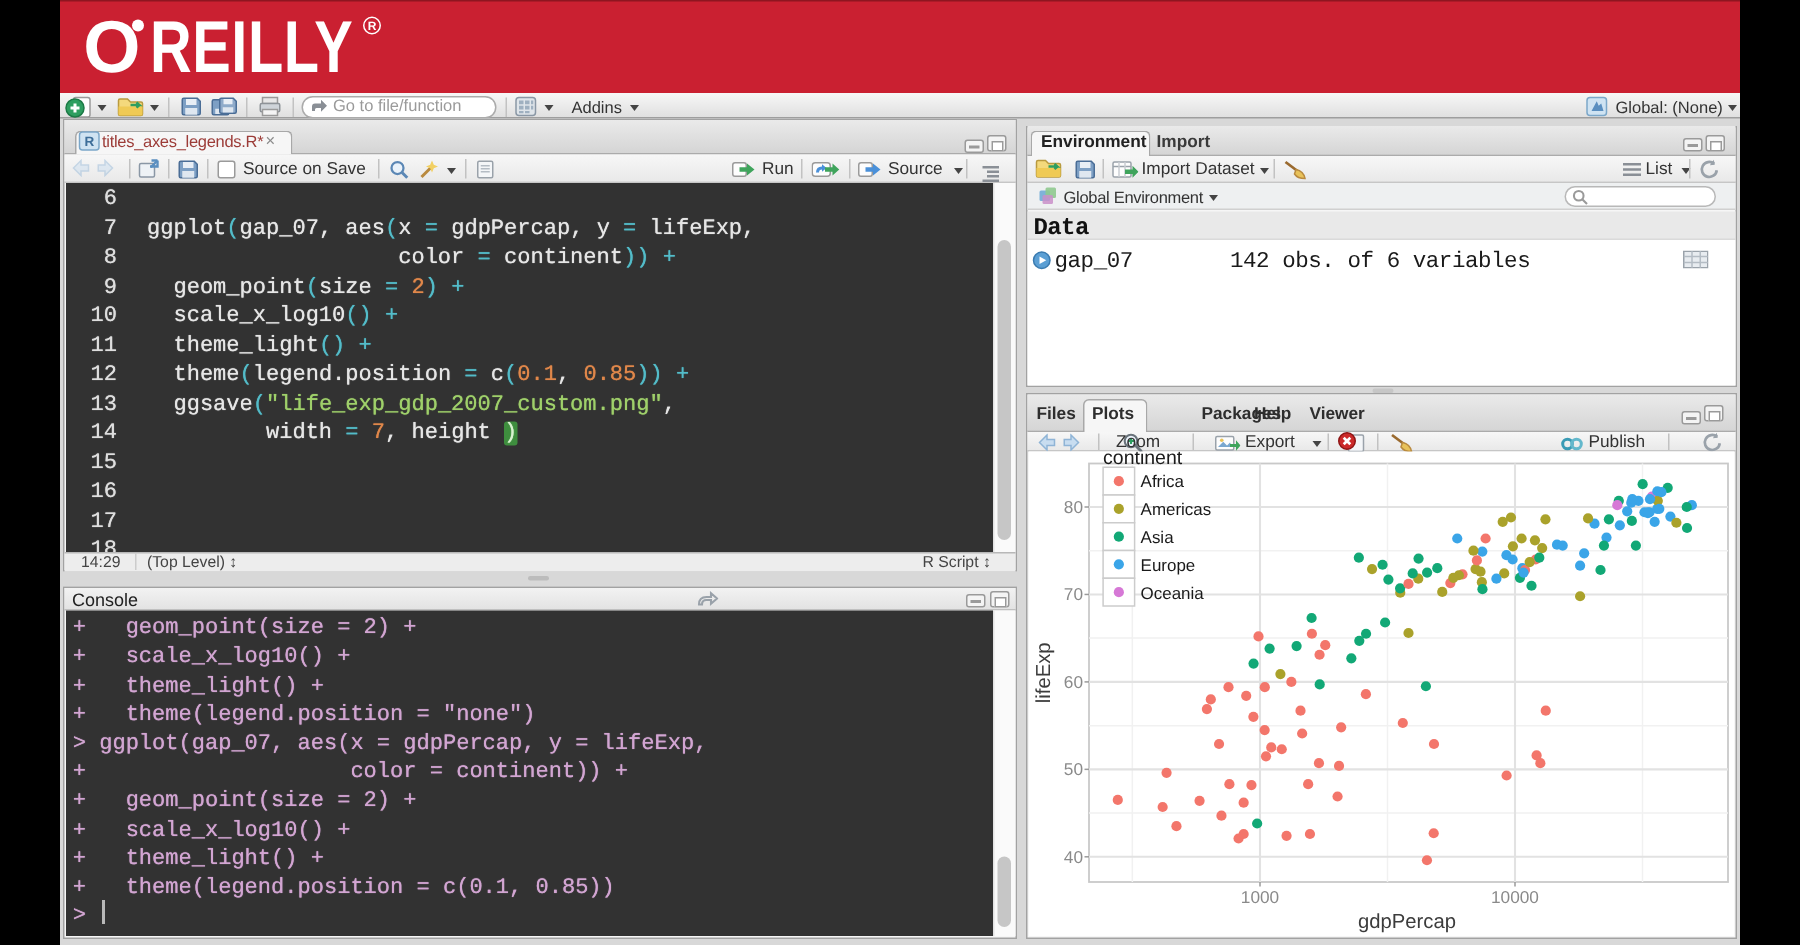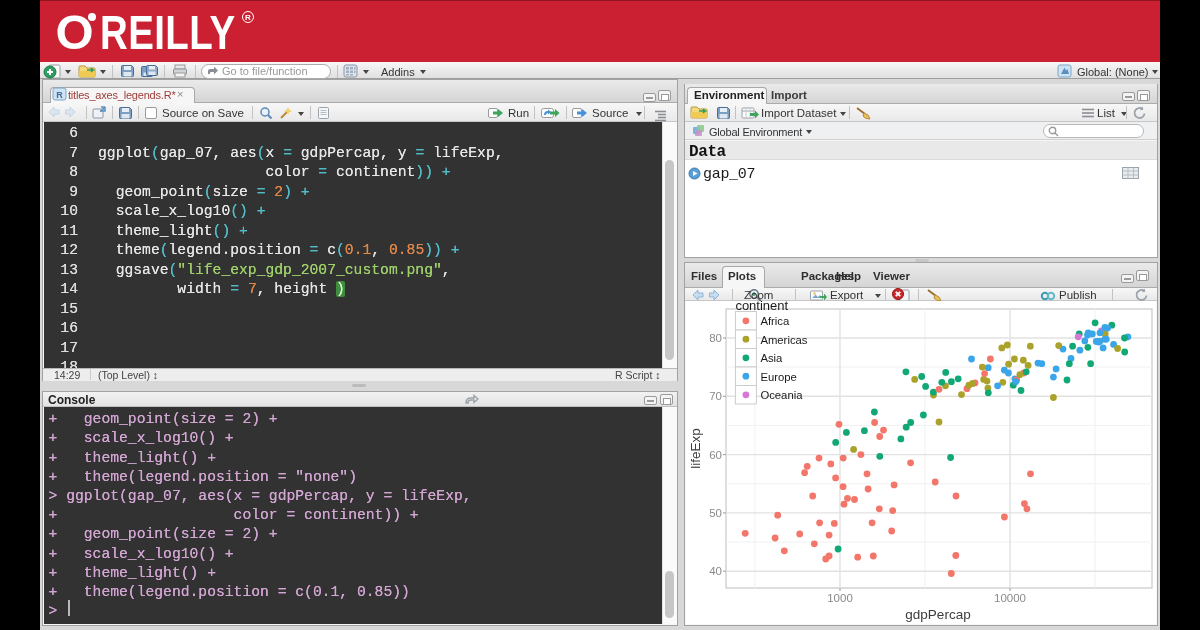--- a/index.html
+++ b/index.html
@@ -244,21 +244,21 @@
       <div class="scroll" style="left:622px;top:122px;width:15px;height:246px"></div>
       <div class="thumb" style="left:624.5px;top:160px;height:200px"></div>
       <div class="ab" style="left:3px;top:368px;width:634px;height:12.5px;background:#ededed;border-top:1px solid #b8b8b8;"></div>
       <div class="ab" style="left:14px;top:369px;font-size:10.5px;color:#444">14:29</div>
       <div class="ab" style="left:50px;top:369px;width:1px;height:11px;background:#cccccc"></div>
       <div class="ab" style="left:58px;top:369px;font-size:10.5px;color:#444">(Top Level) ↕</div>
       <div class="ab" style="left:575px;top:369px;font-size:10.5px;color:#444">R Script ↕</div>
       <div class="ab" style="left:312px;top:384px;width:14px;height:3px;background:#bcbcbc;border-radius:2px"></div>
       <div class="pane" style="left:2px;top:391px;width:636px;height:235px"></div>
       <div class="ab" style="left:3px;top:392px;width:634px;height:15px;background:linear-gradient(#f2f2f2,#e3e3e3);border-bottom:1px solid #c0c0c0"></div>
-      <div class="ab" style="left:8px;top:393px;font-size:12px;font-weight:bold;color:#222">Console</div>
+      <div class="ab" style="left:8px;top:393px;font-size:12px;font-weight:normal;color:#222">Console</div>
       <div class="ab" style="left:425px;top:394px">
         <svg width="14" height="11">
           <path d="M1 9 Q1 4 6 4 L9 4 L9 1.5 L13 5 L9 8.5 L9 6 L6 6 Q3 6 3 9 Z" fill="none" stroke="#9aa2aa" stroke-width="1.4"></path>
         </svg>
       </div>
       <div class="ab mini" style="left:604px;top:396px"></div>
       <div class="ab maxi" style="left:620px;top:394px"></div>
       <div class="ab" style="left:4px;top:407px;width:618px;height:217px;background:#323232;overflow:hidden">
         <pre class="ab conpre" style="left:4.5px;top:3.2px;color:#d2a5d2">+   geom_point(size = 2) +
 +   scale_x_log10() +
@@ -352,20 +352,21 @@
       <div class="ab" style="left:645px;top:141px;width:472px;height:19px;background:#e9e9e9;border-bottom:1px solid #dadada"></div>
       <div class="ab mn" style="left:649px;top:143px;font-size:16px;font-weight:bold;letter-spacing:-0.4px;color:#111">Data</div>
       <div class="ab" style="left:645px;top:160px;width:472px;height:97px;background:#fff"></div>
       <div class="ab" style="left:648px;top:167px">
         <svg width="13" height="13">
           <circle cx="6.5" cy="6.5" r="5.5" fill="#5b9fd4" stroke="#3a7bb0"></circle>
           <path d="M5 4 L9.5 6.5 L5 9 Z" fill="#fff"></path>
         </svg>
       </div>
       <div class="ab mn" style="left:663px;top:165.5px;font-size:15px;letter-spacing:-0.3px;color:#1a1a1a">gap_07</div>
+      <div class="ab mn" style="left:780px;top:165.5px;font-size:15px;letter-spacing:-0.3px;color:#1a1a1a">142 obs. of 6 variables</div>
       <div class="ab" style="left:1082px;top:167px">
         <svg width="17" height="12">
           <rect x="0.5" y="0.5" width="16" height="11" fill="#e8ecf0" stroke="#9aa2aa"></rect>
           <g stroke="#b4bcc4">
             <line x1="0.5" y1="4" x2="16.5" y2="4"></line>
             <line x1="0.5" y1="8" x2="16.5" y2="8"></line>
             <line x1="6" y1="0.5" x2="6" y2="11.5"></line>
             <line x1="11.5" y1="0.5" x2="11.5" y2="11.5"></line>
           </g>
         </svg>

